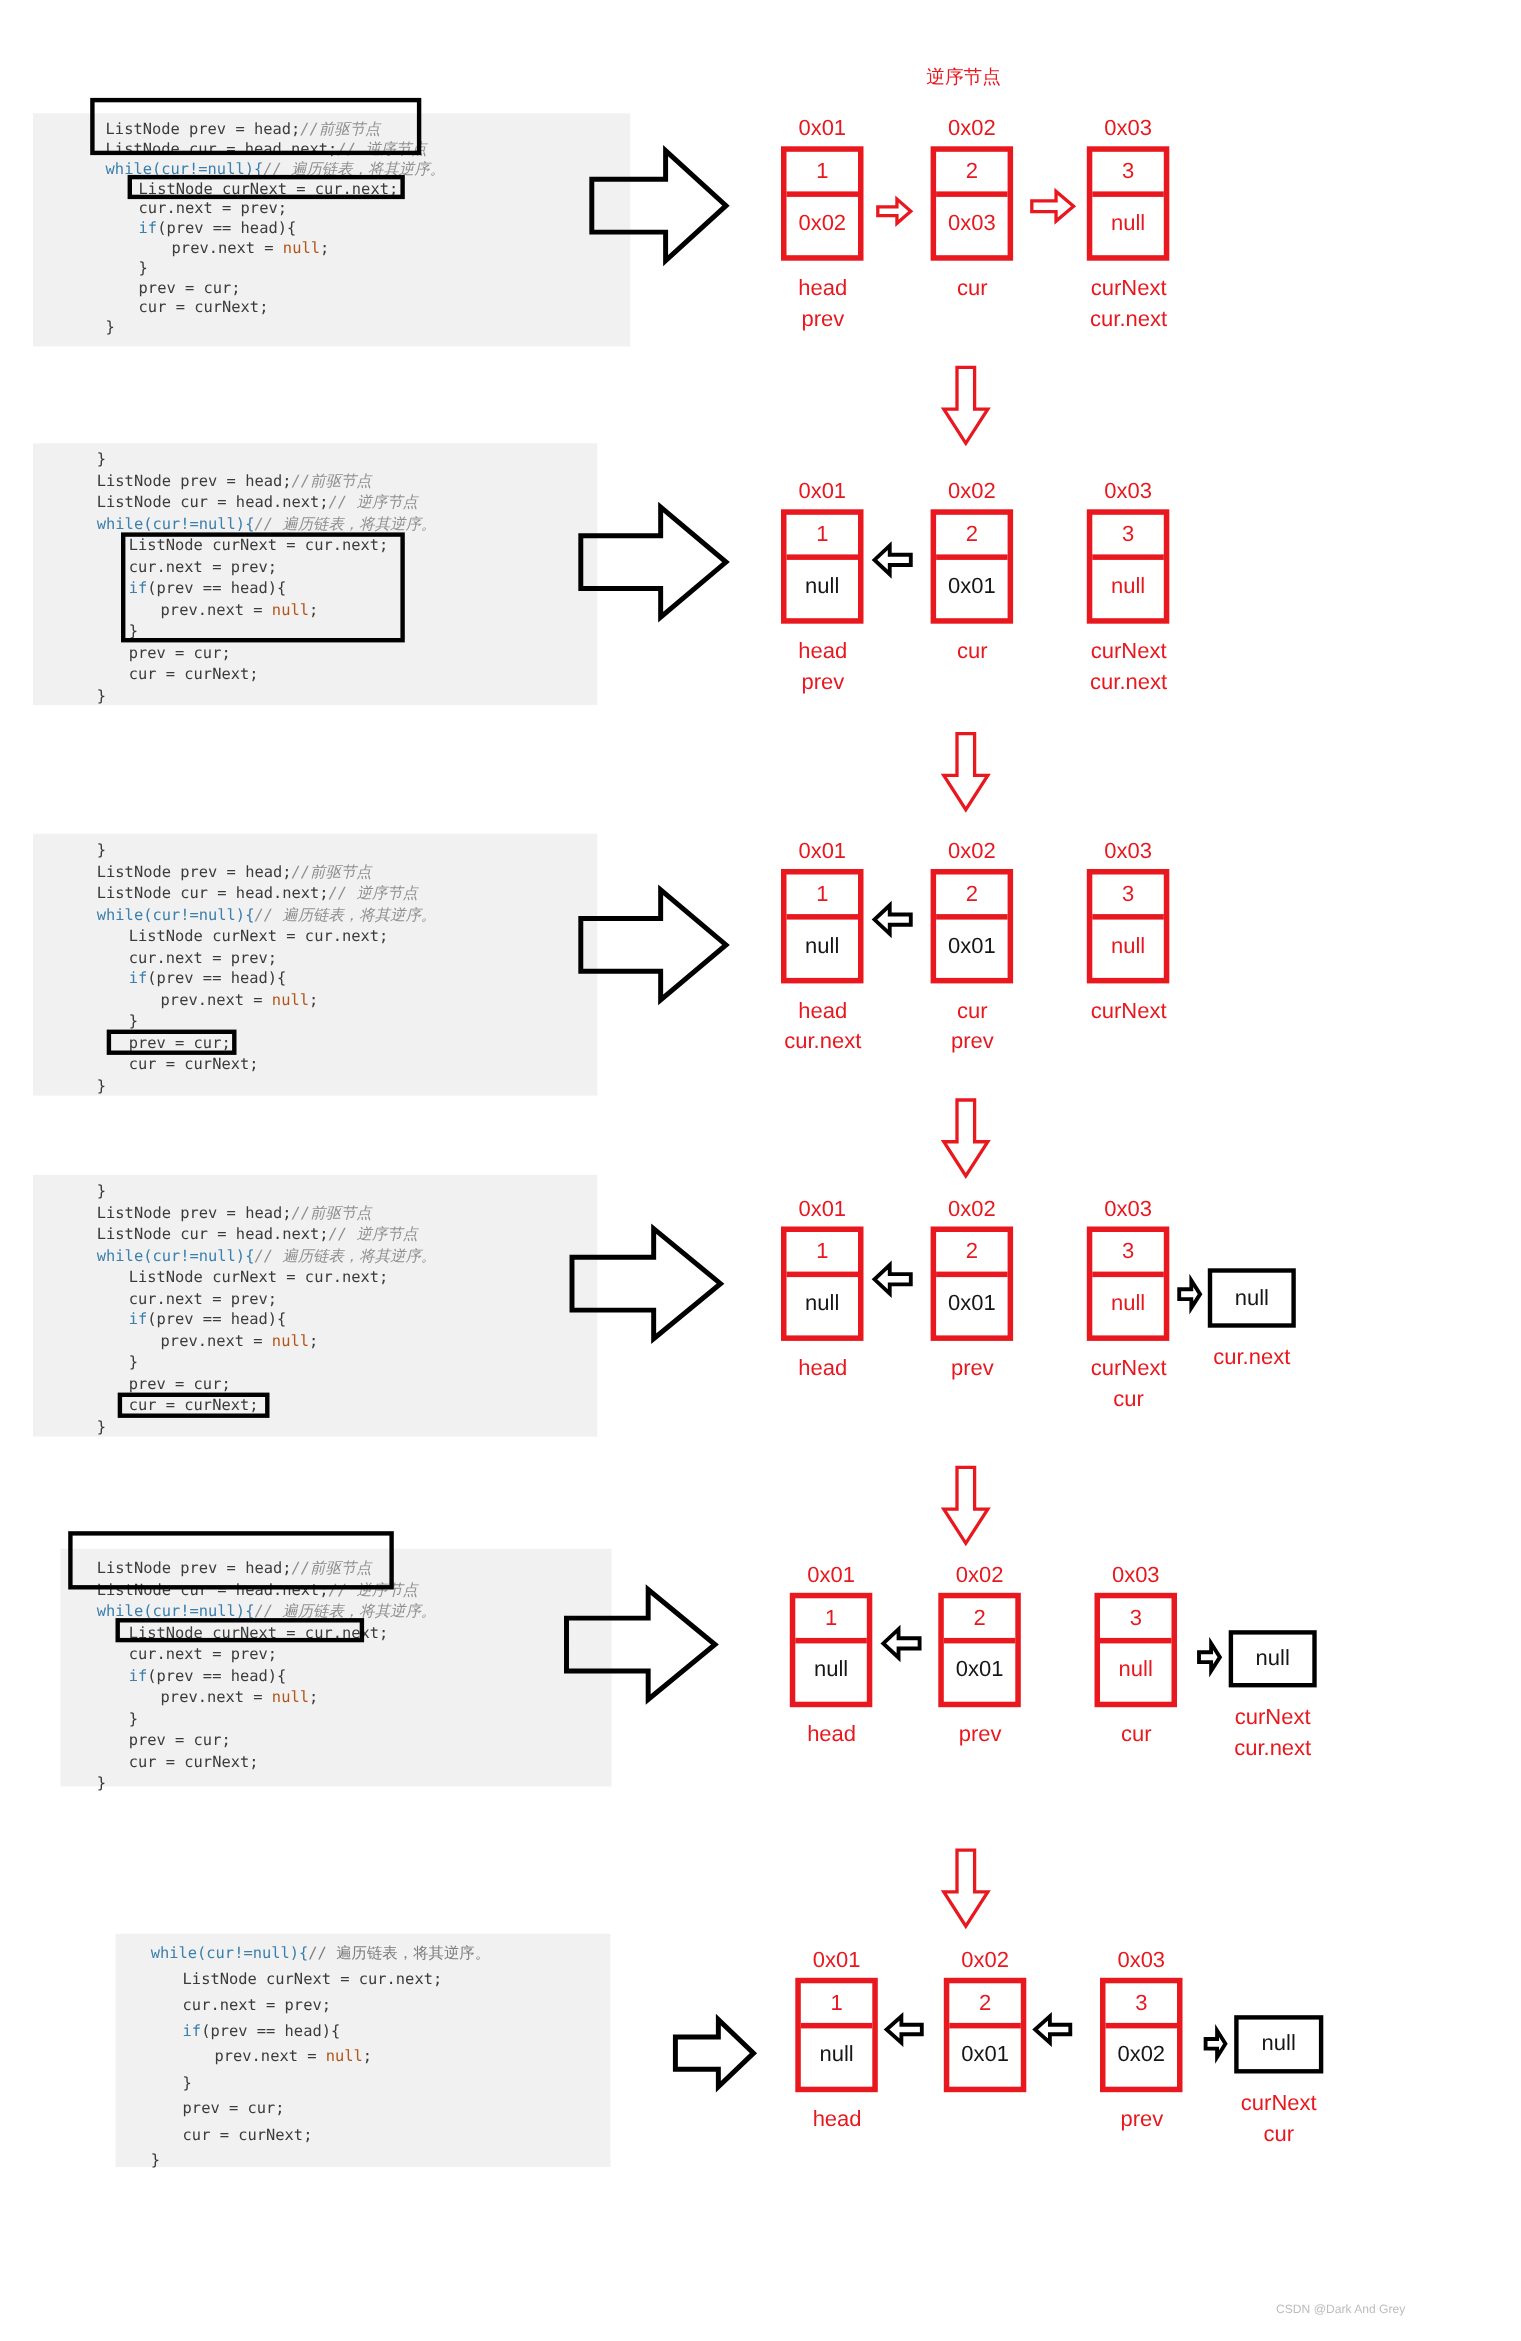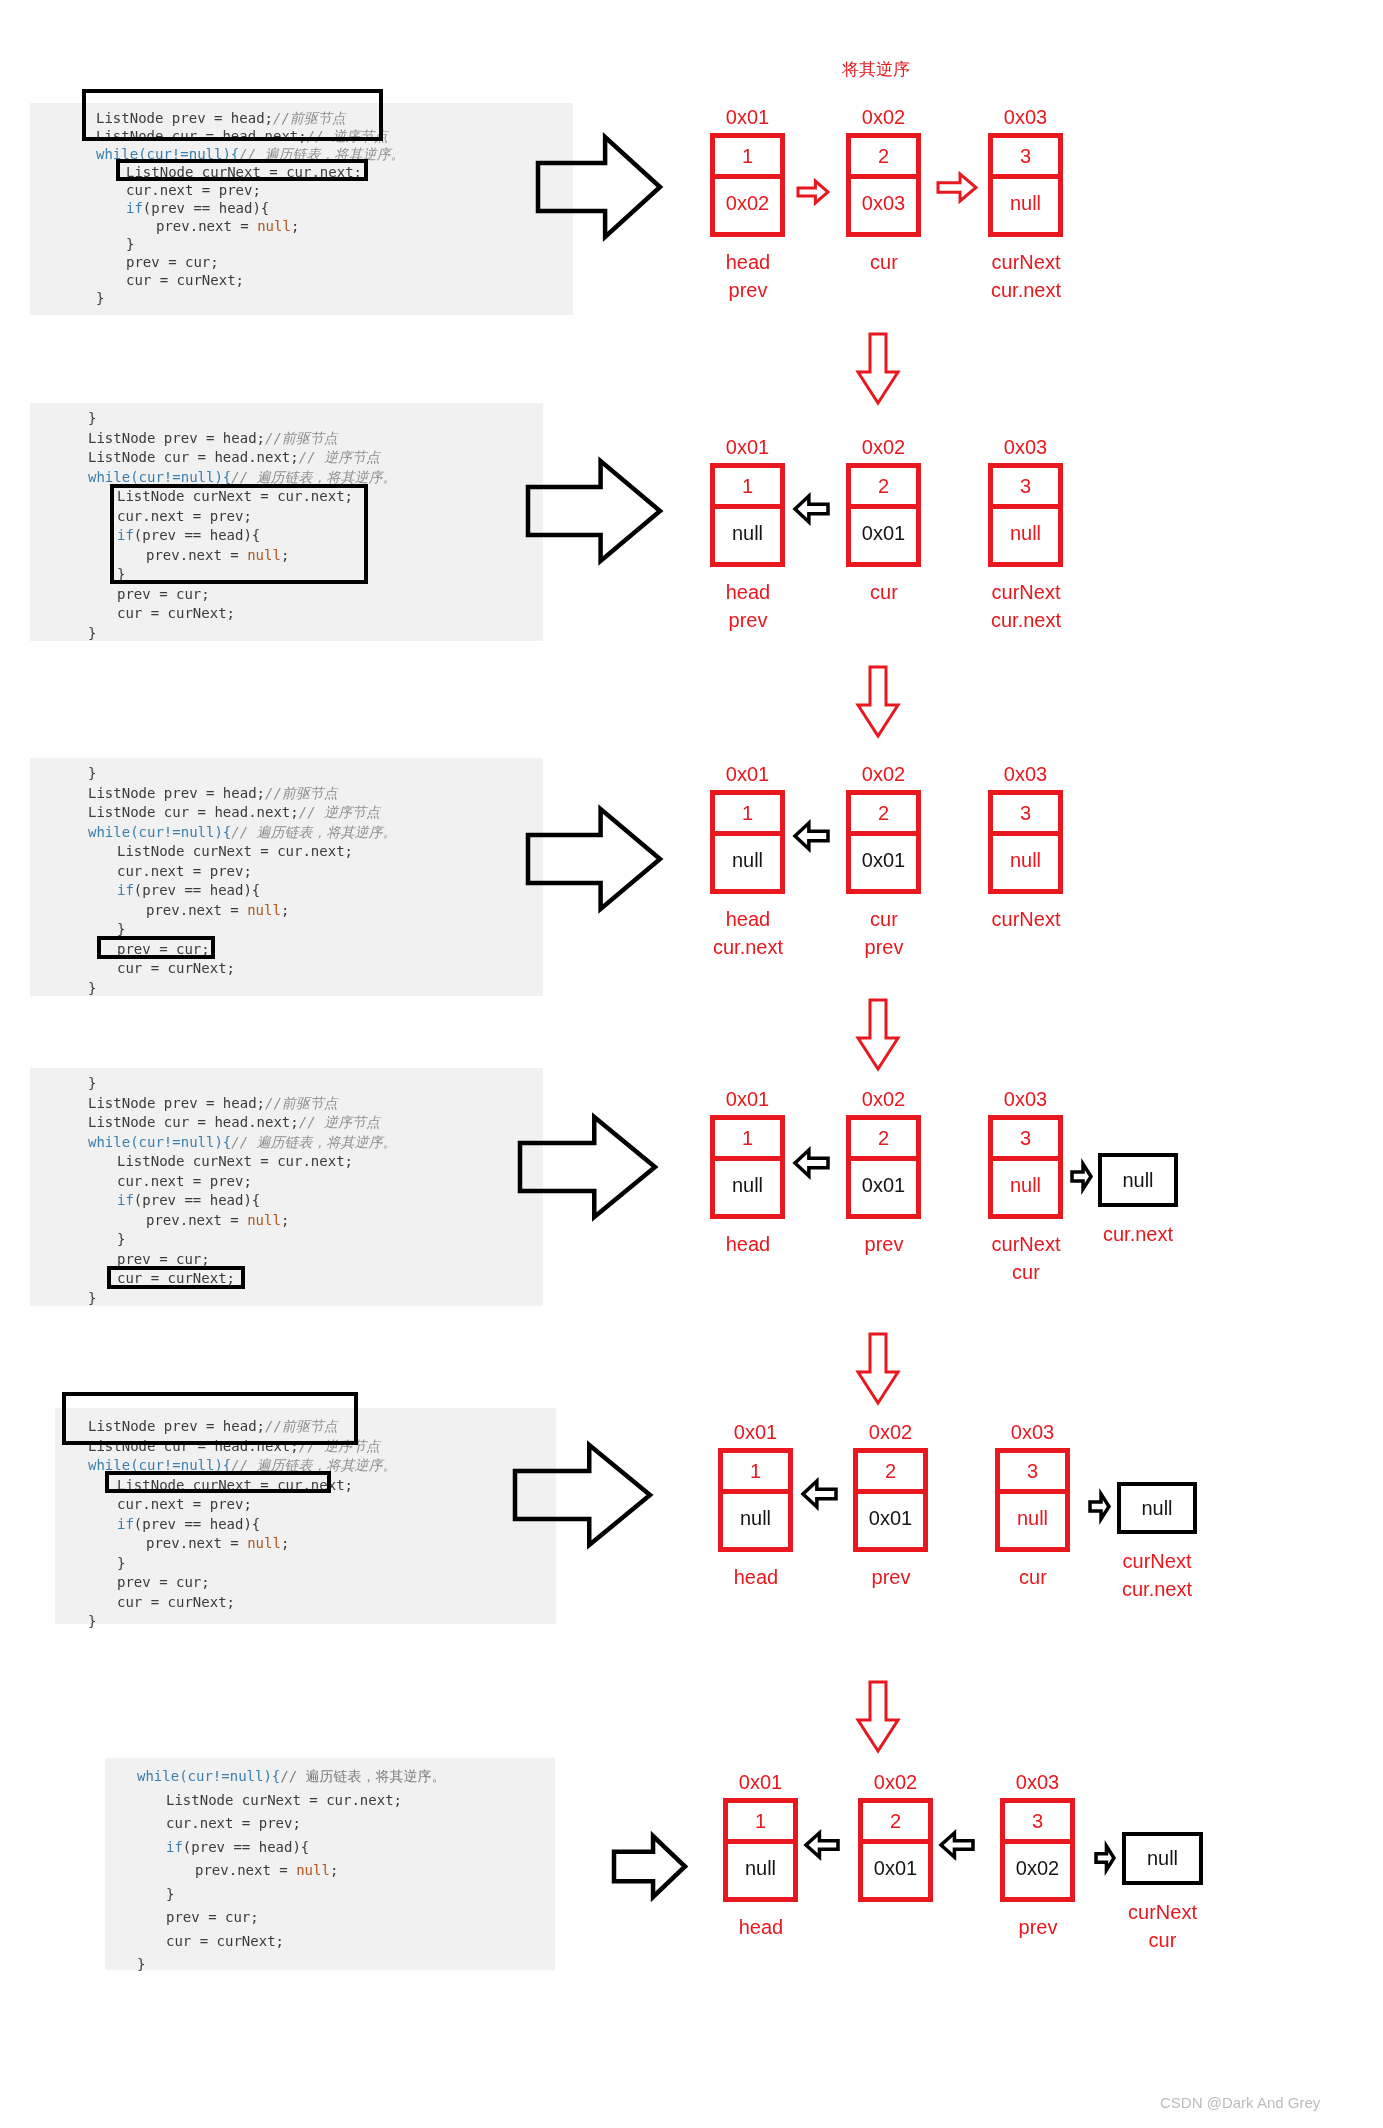--- a/index.html
+++ b/index.html
@@ -1,41 +1,41 @@
 <!DOCTYPE html>
 <html style="--red: #e8181e; --ink: #161616; --codebg: #f1f1f1; --tx: #3b3b3b; --kw: #3a7fae; --cm: #8f8f8f; --cm2: #7d7d7d; --nl: #b35419; --wm: #bcbcbc;"><head>
 <meta charset="utf-8">
 <style>
   *{margin:0;padding:0;box-sizing:border-box}
   html,body{background:#fff}
   body{width:1383px;height:2128px;position:relative;font-family:"Liberation Sans",sans-serif}
   #stage{position:absolute;left:0;top:0;width:1383px;height:2128px;background:#fff;overflow:hidden}
   .title{position:absolute;left:842px;top:58px;color:var(--red);font-size:17px;white-space:nowrap}
-  .watermark{position:absolute;left:1160px;top:2094px;color:var(--wm);font-size:15px;white-space:nowrap}
+  .watermark{position:absolute;left:1160px;top:2094px;color:var(--wm);font-size:11px;white-space:nowrap}
   .code{position:absolute;background:var(--codebg)}
   .cl{position:absolute;white-space:pre;font-family:"DejaVu Sans Mono",monospace;line-height:1.25;color:var(--tx)}
   .tk-tx{color:var(--tx)}
   .tk-kw{color:var(--kw)}
   .tk-cm{color:var(--cm);font-style:italic}
   .tk-cm2{color:var(--cm2)}
   .tk-nl{color:var(--nl)}
   .hl{position:absolute;border:4px solid #000;background:transparent}
   .addr{position:absolute;width:119px;text-align:center;color:var(--red);font-size:20px}
   .nodebox{position:absolute;width:75px;height:104px;border:5px solid var(--red);background:#fff}
   .cellv{height:41px;border-bottom:5px solid var(--red);display:flex;align-items:center;justify-content:center;font-size:20px;color:var(--red)}
   .celln{height:48px;display:flex;align-items:center;justify-content:center;font-size:20px;color:var(--red)}
   .celln.black{color:var(--ink)}
   .nlabel{position:absolute;width:140px;text-align:center;color:var(--red);font-size:20px;white-space:nowrap}
   .nullbox{position:absolute;border:4px solid #000;background:#fff;display:flex;align-items:center;justify-content:center;font-size:20px;color:var(--ink)}
 </style>
 </head>
 <body>
 
 <div id="stage">
-  <div class="title">将其逆序</div>
+  <div class="title">逆序节点</div>
   <div class="watermark">CSDN @Dark And Grey</div>
 <div class="code" style="left: 30px; top: 103px; width: 543px; height: 212px;">
       <div class="cl" style="left: 66px; top: 7px; font-size: 14px;"><span class="tk-tx">ListNode prev = head;</span><span class="tk-cm">//前驱节点</span></div>
       <div class="cl" style="left: 66px; top: 25px; font-size: 14px;"><span class="tk-tx">ListNode cur = head.next;</span><span class="tk-cm">// 逆序节点</span></div>
       <div class="cl" style="left: 66px; top: 43px; font-size: 14px;"><span class="tk-kw">while(cur!=null){</span><span class="tk-cm">// 遍历链表，将其逆序。</span></div>
       <div class="cl" style="left: 96px; top: 61px; font-size: 14px;"><span class="tk-tx">ListNode curNext = cur.next;</span></div>
       <div class="cl" style="left: 96px; top: 79px; font-size: 14px;"><span class="tk-tx">cur.next = prev;</span></div>
       <div class="cl" style="left: 96px; top: 97px; font-size: 14px;"><span class="tk-kw">if</span><span class="tk-tx">(prev == head){</span></div>
       <div class="cl" style="left: 126px; top: 115px; font-size: 14px;"><span class="tk-tx">prev.next = </span><span class="tk-nl">null</span><span class="tk-tx">;</span></div>
       <div class="cl" style="left: 96px; top: 133px; font-size: 14px;"><span class="tk-tx">}</span></div>

